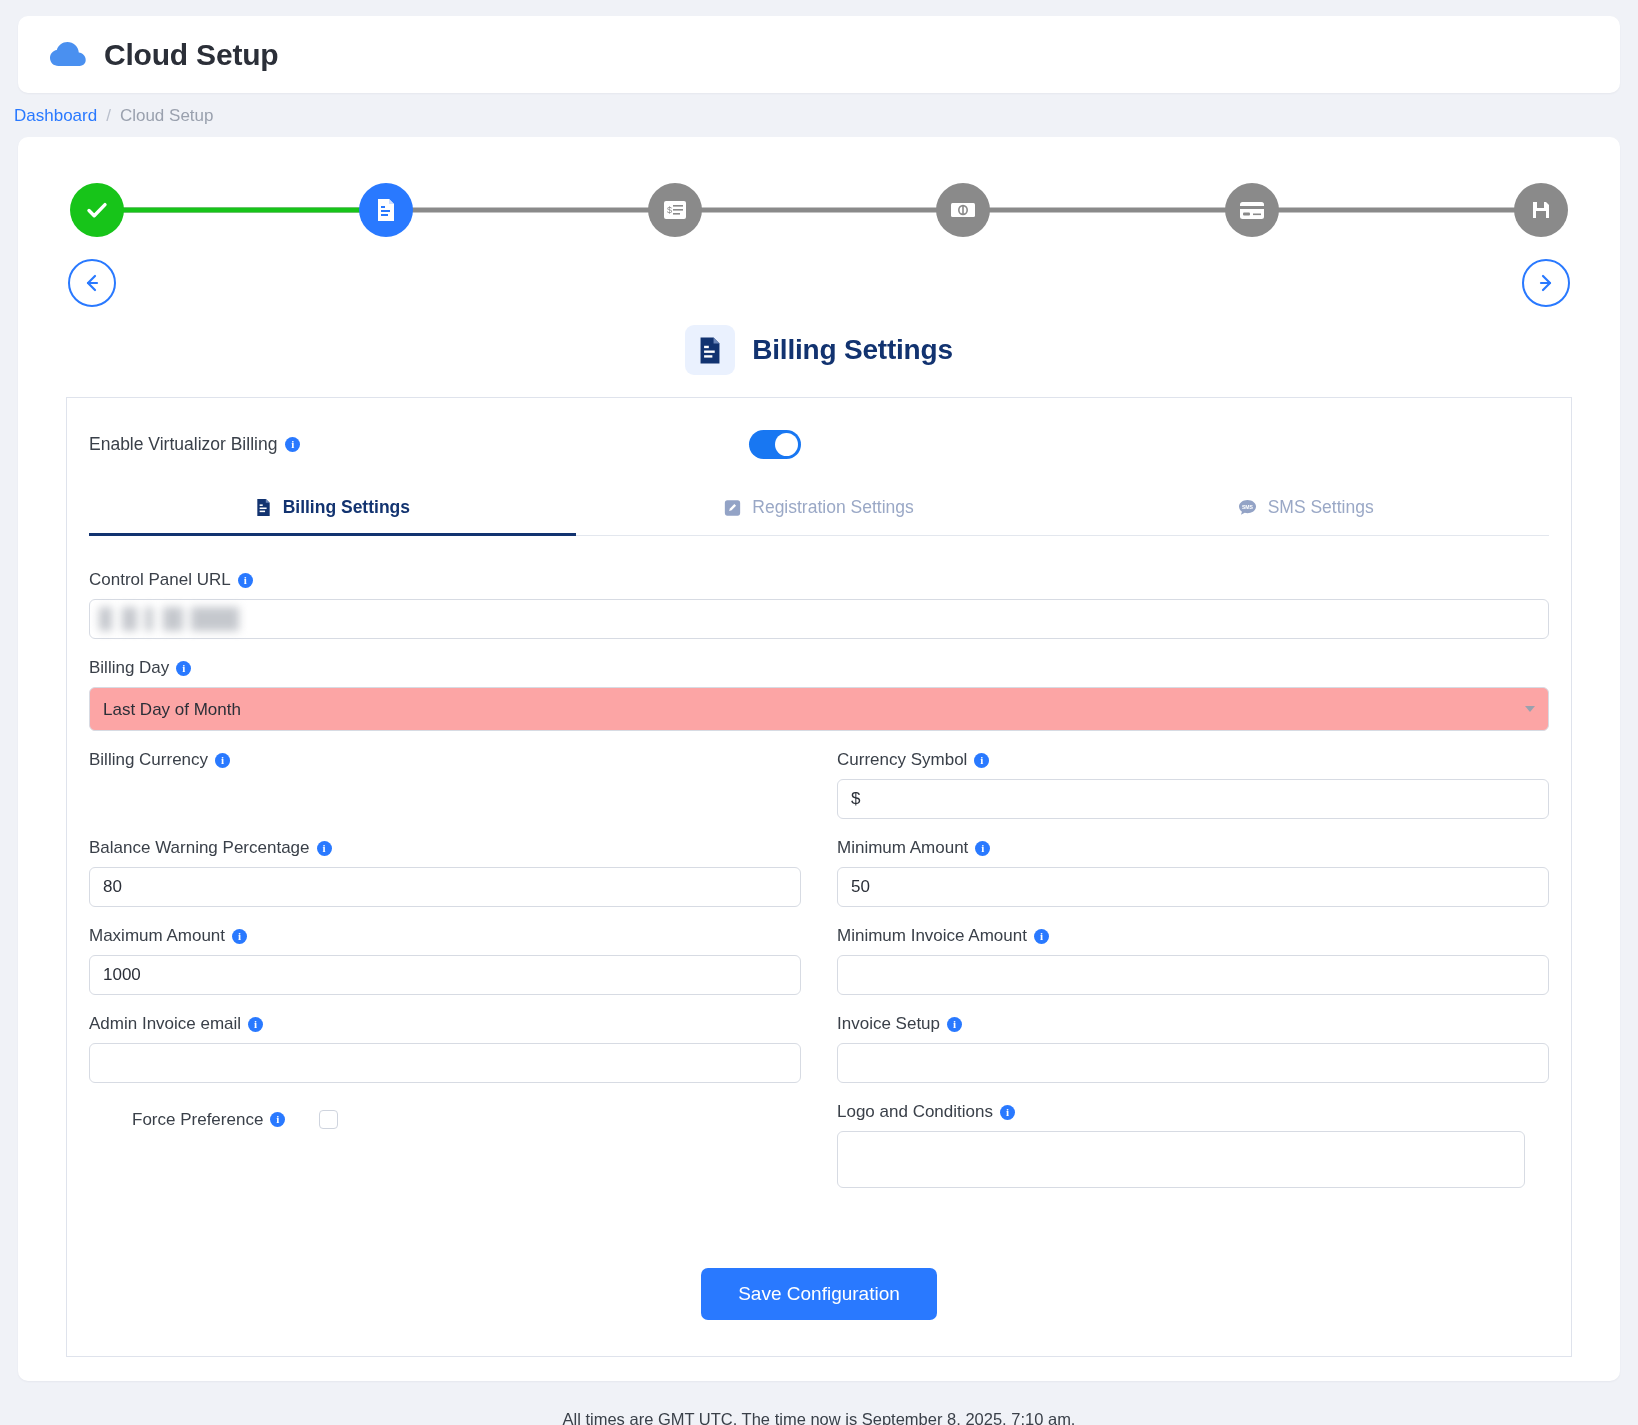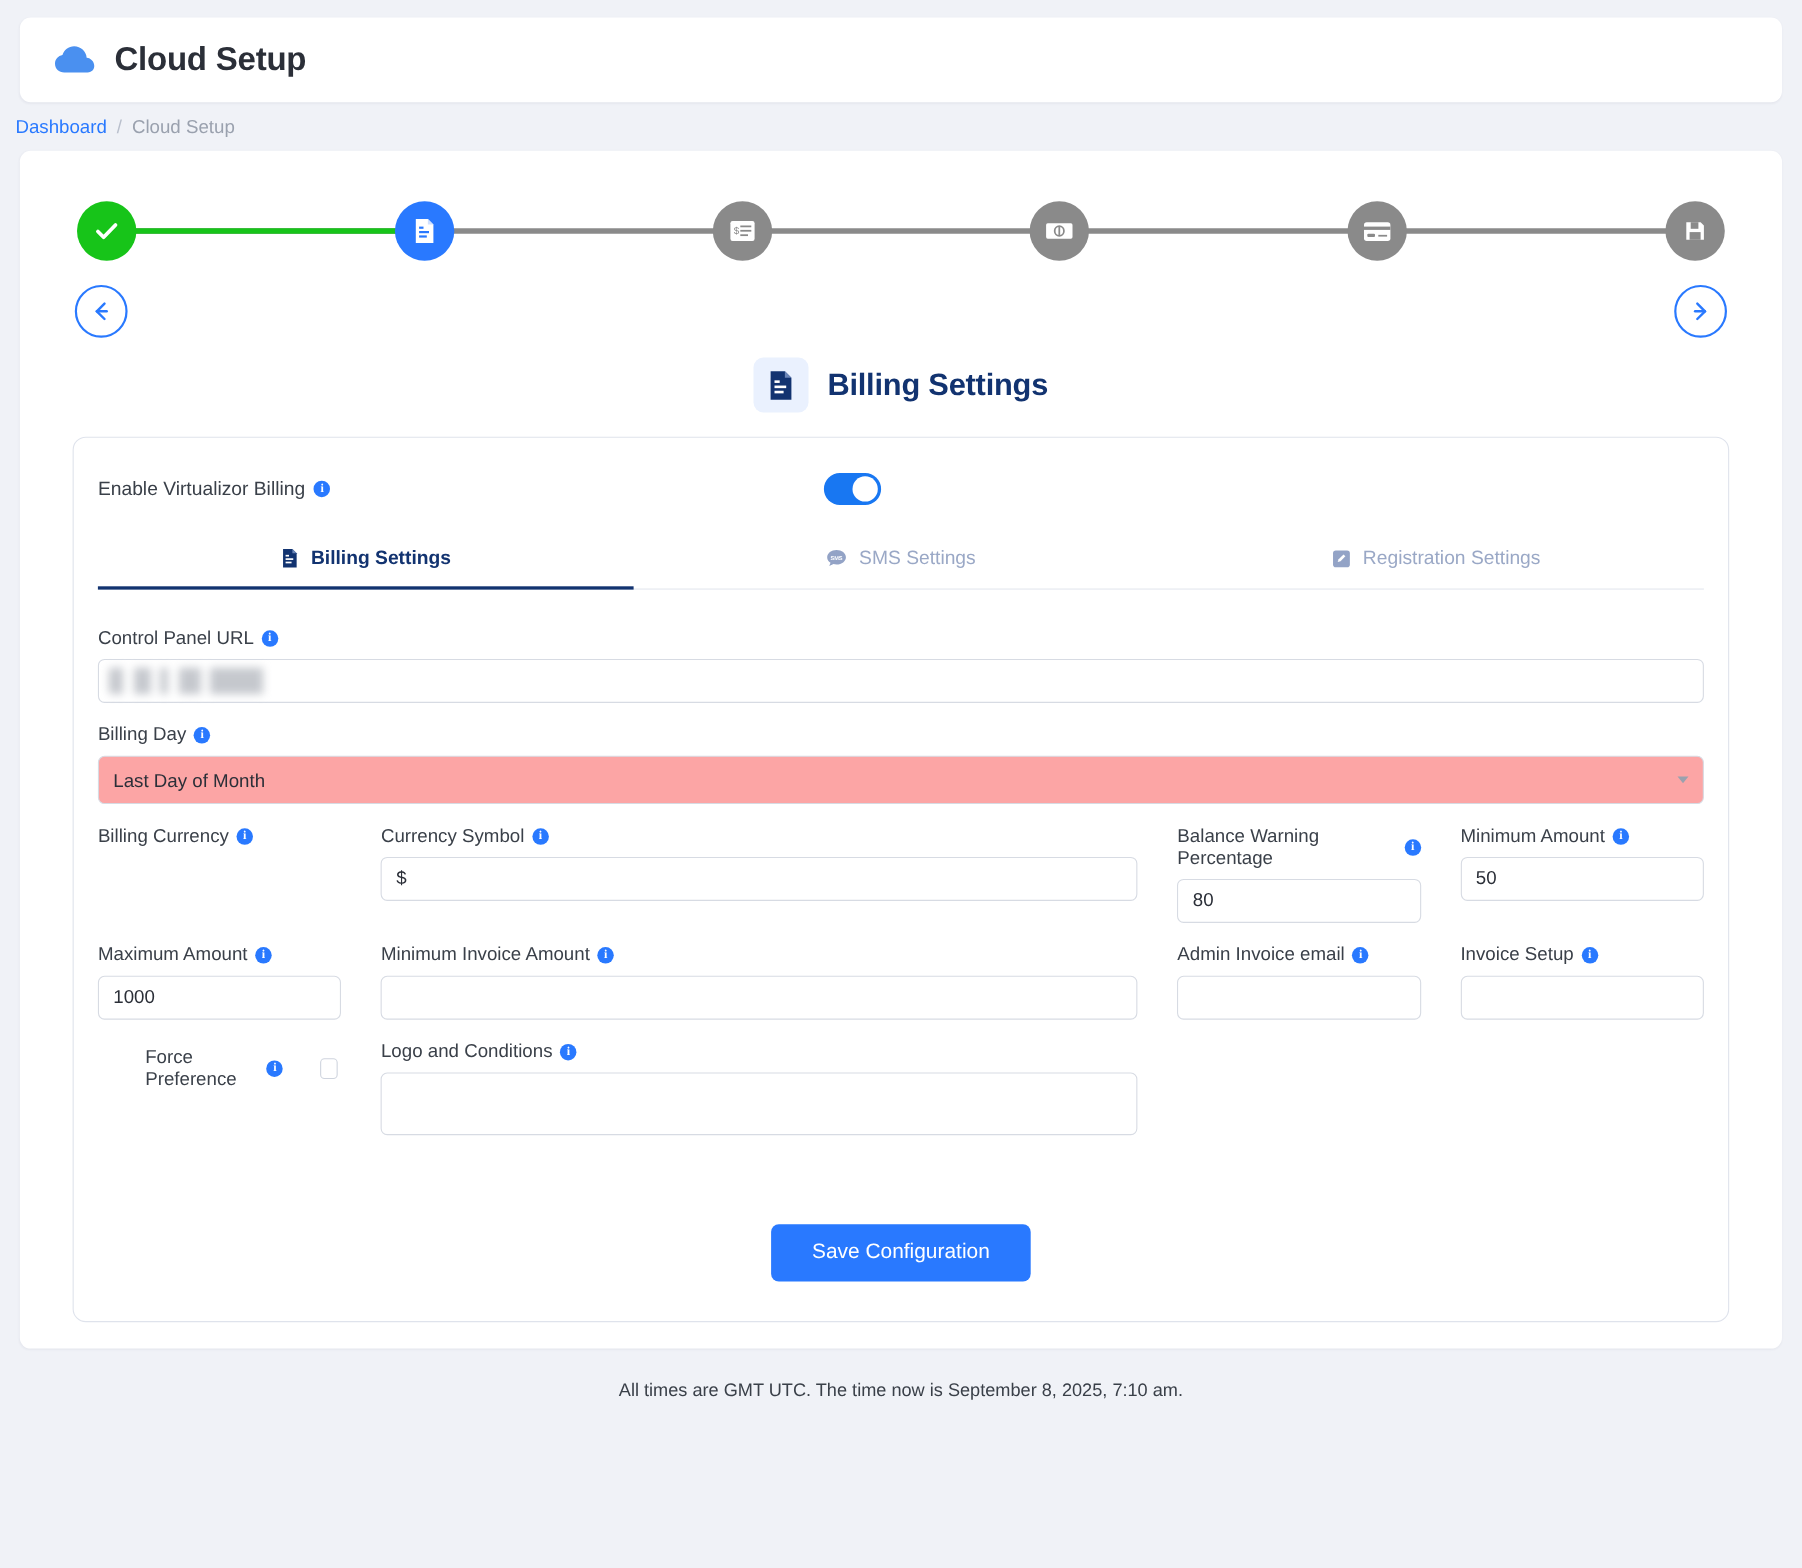--- a/index.html
+++ b/index.html
@@ -133,21 +133,21 @@
   .section-title-text {
     font-size: 28px;
     font-weight: 700;
     color: #123370;
     letter-spacing: -.2px;
   }
 
   
   .panel {
     border: 1px solid #dfe3ec;
-    border-radius: 12px;
+    border-radius: 0;
     padding: 26px 22px 28px 22px;
     margin: 0 22px;
   }
 
   
   .toggle-row {
     display: flex;
     align-items: center;
     margin: 6px 0 28px 0;
   }
@@ -219,21 +219,21 @@
     position: absolute;
     left: 0; right: 0; bottom: -1px;
     height: 3px;
     background: #123370;
   }
   .tab svg { display: block; flex: 0 0 auto; }
 
   
   .form-grid {
     display: grid;
-    grid-template-columns: 1fr 1fr 1fr 1fr;
+    grid-template-columns: 1fr 1fr;
     column-gap: 36px;
   }
   .field { margin-bottom: 19px; }
   .field.full { grid-column: 1 / -1; }
   .field-label {
     font-size: 17px;
     color: #3a4049;
     display: flex;
     align-items: center;
     gap: 7px;
@@ -500,37 +500,37 @@
               <rect x="6" y="12" width="9" height="2" fill="#fff"></rect>
               <rect x="6" y="16" width="7" height="2" fill="#fff"></rect>
             </svg>
           </span>
           <span>Billing Settings</span>
         </div>
 
 
         <div class="tab">
           <span>
+            <svg width="17" height="18" viewBox="0 0 20 20">
+              <rect x="1" y="1" width="18" height="18" rx="3" fill="#93a3c6"></rect>
+              <path d="M6 13.5l1-3 5.2-5.2 2 2L9 12.5z" fill="#fff"></path>
+            </svg>
+          </span>
+          <span>Registration Settings</span>
+        </div>
+
+        <div class="tab">
+          <span>
             <svg width="19" height="18" viewBox="0 0 20 19">
               <path d="M10 1c5 0 9 3.1 9 7s-4 7-9 7c-1 0-2-.1-2.9-.4L3 16.5l1.2-3.1C2.2 12.1 1 10.2 1 8c0-3.9 4-7 9-7z" fill="#93a3c6"></path>
               <text x="10" y="10.6" font-size="5.4" font-weight="bold" text-anchor="middle" font-family="Liberation Sans, sans-serif" fill="#fff">SMS</text>
             </svg>
           </span>
           <span>SMS Settings</span>
         </div>
-
-        <div class="tab">
-          <span>
-            <svg width="17" height="18" viewBox="0 0 20 20">
-              <rect x="1" y="1" width="18" height="18" rx="3" fill="#93a3c6"></rect>
-              <path d="M6 13.5l1-3 5.2-5.2 2 2L9 12.5z" fill="#fff"></path>
-            </svg>
-          </span>
-          <span>Registration Settings</span>
-        </div>
       </div>
 
       <div class="form-grid">
 
         <div class="field full">
           <div class="field-label">
             <span>Control Panel URL</span>
             <span class="info-i">i</span>
           </div>
           <div class="redacted-wrap">

